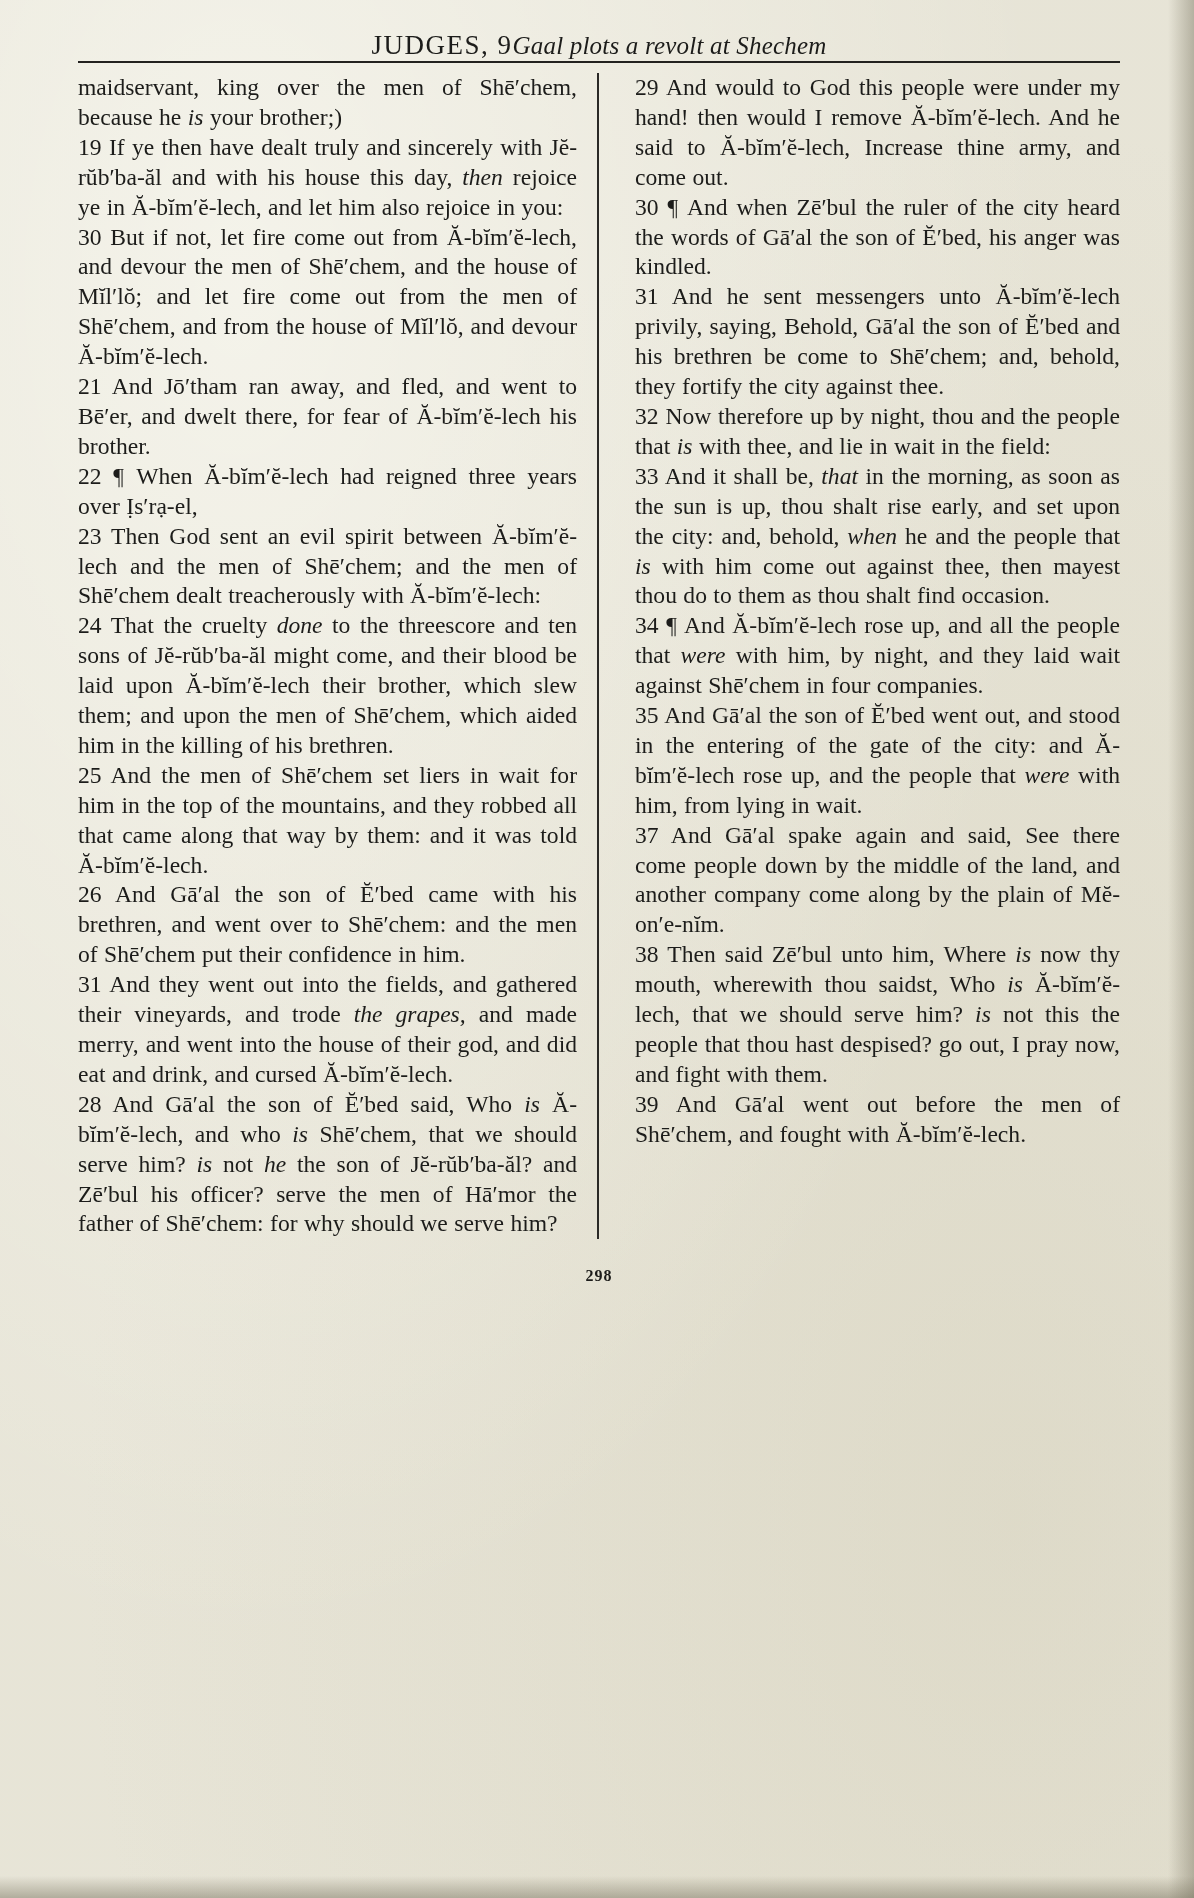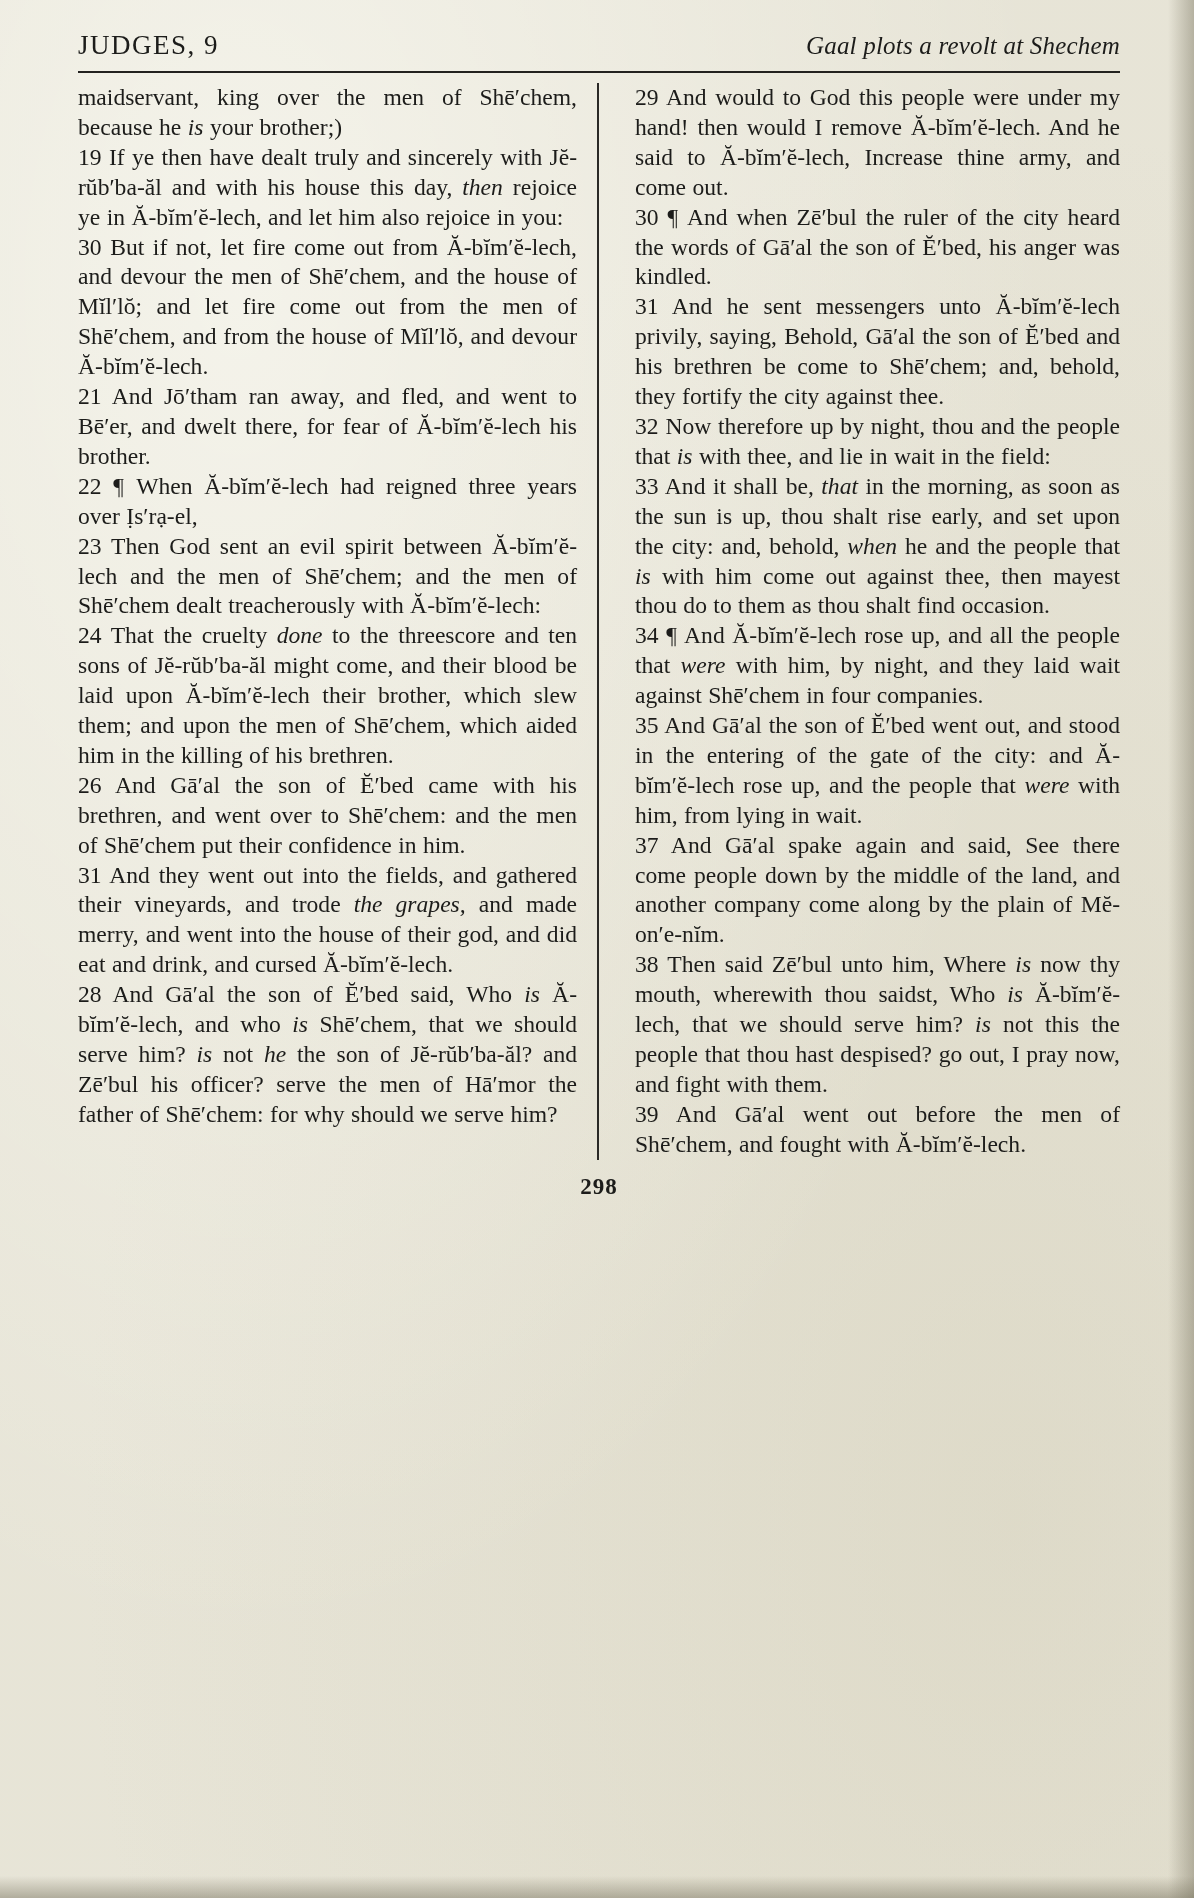--- a/index.html
+++ b/index.html
@@ -47,22 +47,22 @@
   .content {
     position: relative;
     padding: 30px 74px 0 78px;
     z-index: 2;
   }
 
   
   .running-head {
     display: flex;
     align-items: baseline;
-    justify-content: space-between;
-    padding-bottom: 10px;
+    justify-content: center;
+    padding-bottom: 0;
   }
   .book-ref {
     font-family: "Liberation Serif", serif;
     font-size: 27px;
     letter-spacing: 1.5px;
     font-weight: 400;
   }
   .page-descr {
     font-style: italic;
     font-size: 25px;
@@ -99,23 +99,23 @@
     word-spacing: 0.5px;
   }
   .verse + .verse { margin-top: 0px; }
   .vnum { }
   em { font-style: italic; }
   .pilcrow { letter-spacing: 1px; }
 
   
   .folio {
     text-align: center;
-    font-size: 23px;
+    font-size: 16px;
     letter-spacing: 1px;
-    margin-top: 14px;
+    margin-top: 28px;
     font-weight: 700;
   }
 </style>
 </head>
 <body>
 
 <div id="page">
   <div class="content">
 
     <div class="running-head">
@@ -126,20 +126,21 @@
 
     <div class="columns">
       <div class="col col-left">
           <p class="verse">maidservant, king over the men of Shē′chem, because he <em>is</em> your brother;)</p>
           <p class="verse"><span class="vnum">19</span> If ye then have dealt truly and sincerely with Jĕ-rŭb′ba-ăl and with his house this day, <em>then</em> rejoice ye in Ă-bĭm′ĕ-lech, and let him also rejoice in you:</p>
           <p class="verse"><span class="vnum">30</span> But if not, let fire come out from Ă-bĭm′ĕ-lech, and devour the men of Shē′chem, and the house of Mĭl′lŏ; and let fire come out from the men of Shē′chem, and from the house of Mĭl′lŏ, and devour Ă-bĭm′ĕ-lech.</p>
           <p class="verse"><span class="vnum">21</span> And Jō′tham ran away, and fled, and went to Bē′er, and dwelt there, for fear of Ă-bĭm′ĕ-lech his brother.</p>
           <p class="verse"><span class="vnum">22</span> <span class="pilcrow">¶</span> When Ă-bĭm′ĕ-lech had reigned three years over Ịs′rạ-el,</p>
           <p class="verse"><span class="vnum">23</span> Then God sent an evil spirit between Ă-bĭm′ĕ-lech and the men of Shē′chem; and the men of Shē′chem dealt treacherously with Ă-bĭm′ĕ-lech:</p>
           <p class="verse"><span class="vnum">24</span> That the cruelty <em>done</em> to the threescore and ten sons of Jĕ-rŭb′ba-ăl might come, and their blood be laid upon Ă-bĭm′ĕ-lech their brother, which slew them; and upon the men of Shē′chem, which aided him in the killing of his brethren.</p>
+          <p class="verse"><span class="vnum">25</span> And the men of Shē′chem set liers in wait for him in the top of the mountains, and they robbed all that came along that way by them: and it was told Ă-bĭm′ĕ-lech.</p>
           <p class="verse"><span class="vnum">26</span> And Gā′al the son of Ĕ′bed came with his brethren, and went over to Shē′chem: and the men of Shē′chem put their confidence in him.</p>
           <p class="verse"><span class="vnum">31</span> And they went out into the fields, and gathered their vineyards, and trode <em>the grapes,</em> and made merry, and went into the house of their god, and did eat and drink, and cursed Ă-bĭm′ĕ-lech.</p>
           <p class="verse"><span class="vnum">28</span> And Gā′al the son of Ĕ′bed said, Who <em>is</em> Ă-bĭm′ĕ-lech, and who <em>is</em> Shē′chem, that we should serve him? <em>is</em> not <em>he</em> the son of Jĕ-rŭb′ba-ăl? and Zē′bul his officer? serve the men of Hā′mor the father of Shē′chem: for why should we serve him?</p>
         </div>
       <div class="col col-right">
           <p class="verse"><span class="vnum">29</span> And would to God this people were under my hand! then would I remove Ă-bĭm′ĕ-lech. And he said to Ă-bĭm′ĕ-lech, Increase thine army, and come out.</p>
           <p class="verse"><span class="vnum">30</span> <span class="pilcrow">¶</span> And when Zē′bul the ruler of the city heard the words of Gā′al the son of Ĕ′bed, his anger was kindled.</p>
           <p class="verse"><span class="vnum">31</span> And he sent messengers unto Ă-bĭm′ĕ-lech privily, saying, Behold, Gā′al the son of Ĕ′bed and his brethren be come to Shē′chem; and, behold, they fortify the city against thee.</p>
           <p class="verse"><span class="vnum">32</span> Now therefore up by night, thou and the people that <em>is</em> with thee, and lie in wait in the field:</p>
           <p class="verse"><span class="vnum">33</span> And it shall be, <em>that</em> in the morning, as soon as the sun is up, thou shalt rise early, and set upon the city: and, behold, <em>when</em> he and the people that <em>is</em> with him come out against thee, then mayest thou do to them as thou shalt find occasion.</p>

